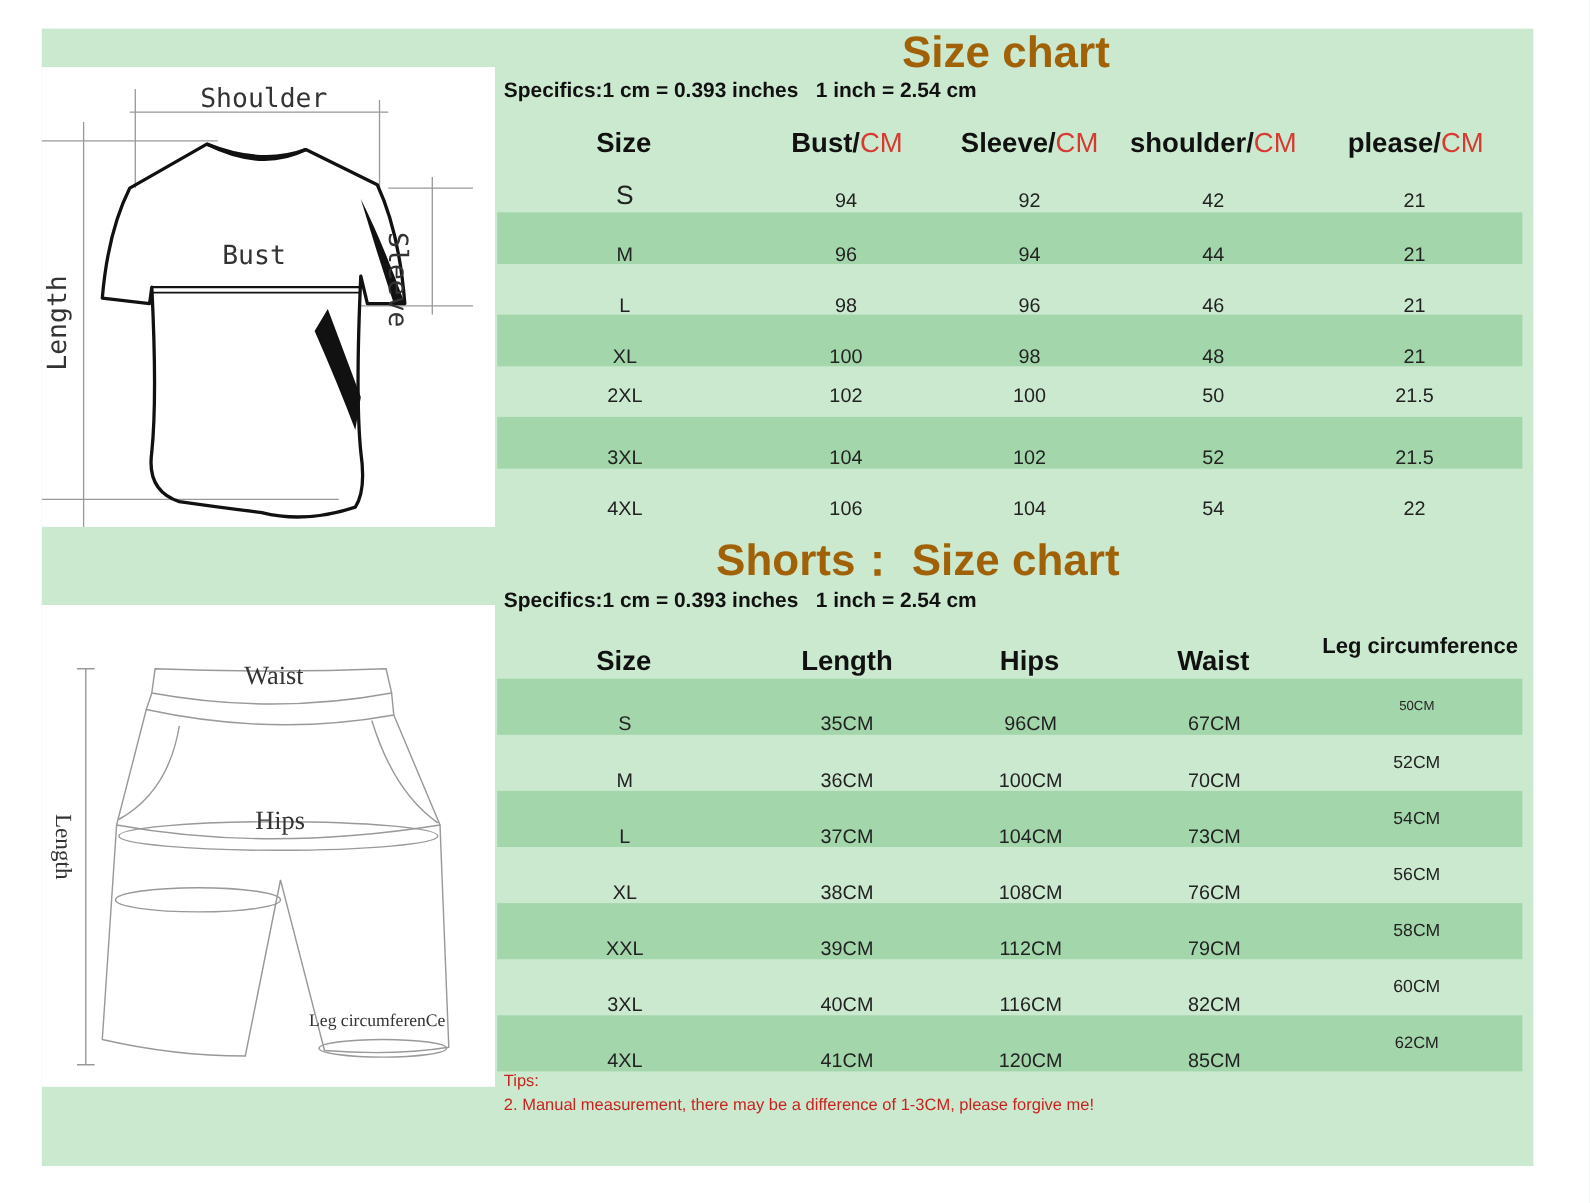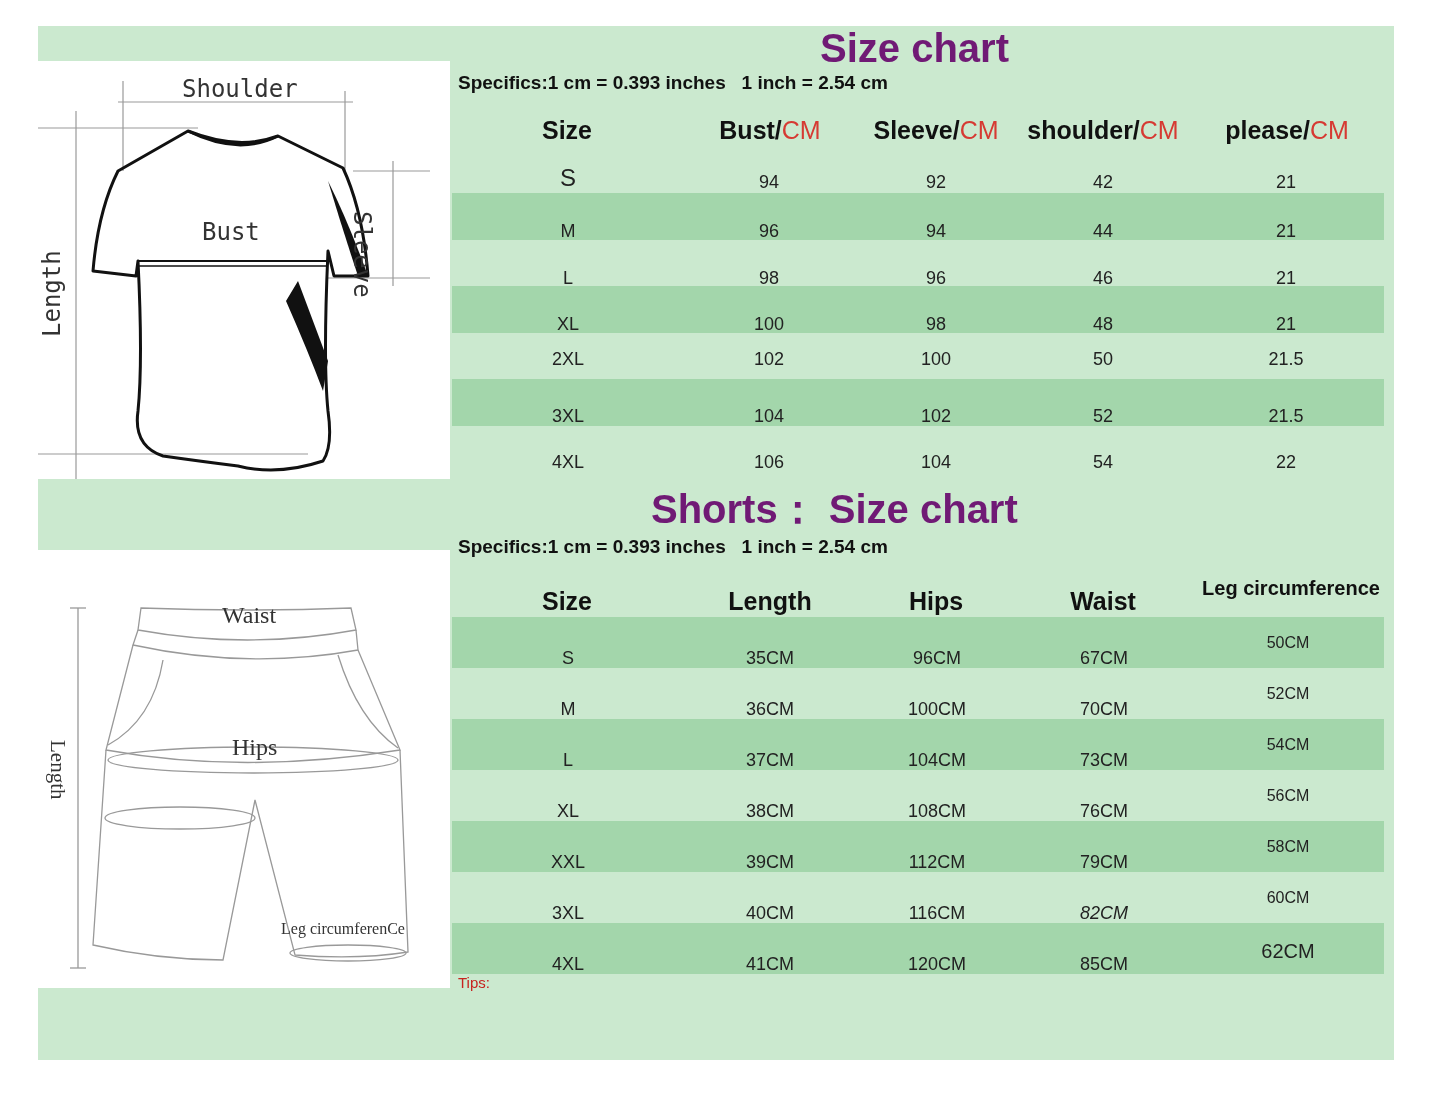--- a/index.html
+++ b/index.html
@@ -2,21 +2,21 @@
 <html><head>
 <meta charset="utf-8">
 <style>
   html,body{margin:0;padding:0;background:#ffffff;}
   body{width:1445px;height:1094px;position:relative;overflow:hidden;font-family:"Liberation Sans",sans-serif;}
   .panel{position:absolute;left:38px;top:26px;width:1356px;height:1034px;background:#cbe9cf;}
   .img-box{position:absolute;background:#ffffff;}
   .tshirt-box{left:38px;top:61px;width:412px;height:418px;}
   .shorts-box{left:38px;top:550px;width:412px;height:438px;}
   .img-box svg{position:absolute;left:0;top:0;}
-  .title{position:absolute;color:#701a75;font-weight:bold;font-size:40px;white-space:nowrap;}
+  .title{position:absolute;color:#a16207;font-weight:bold;font-size:40px;white-space:nowrap;}
   .spec{position:absolute;font-weight:bold;font-size:19px;color:#111;white-space:pre;}
   .hdr{position:absolute;font-weight:bold;font-size:25px;color:#111;white-space:nowrap;transform:translateX(-50%);}
   .hdr .unit{color:#d63a33;font-weight:normal;}
   .row{position:absolute;left:452px;width:932px;}
   .row.dark{background:#a3d6ab;}
   .cell{position:absolute;font-size:18px;color:#222;transform:translateX(-50%);white-space:nowrap;}
   .cell.big{font-size:24px;}
   .tips{position:absolute;left:458px;top:972px;width:920px;color:#c7231f;font-size:15px;line-height:21.5px;}
   .tips div{white-space:nowrap;}
   .lbl{position:absolute;font-family:"DejaVu Sans Mono",monospace;color:#333;white-space:nowrap;}
@@ -145,21 +145,21 @@
 <div class="hdr" style="left:770px;top:587px;">Length</div>
 <div class="hdr" style="left:936px;top:587px;">Hips</div>
 <div class="hdr" style="left:1103px;top:587px;">Waist</div>
 <div class="hdr" style="left:1291px;top:577px;font-size:20px;">Leg circumference</div>
 
 <div class="row dark" style="top:617px;height:51px;">
   <div class="cell" style="left:116px;top:31px;">S</div>
   <div class="cell" style="left:318px;top:31px;">35CM</div>
   <div class="cell" style="left:485px;top:31px;">96CM</div>
   <div class="cell" style="left:652px;top:31px;">67CM</div>
-  <div class="cell" style="left:836px;top:17px;font-size:16px;">50CM</div>
+  <div class="cell" style="left:836px;top:17px;font-size:12px;">50CM</div>
 </div>
 <div class="row" style="top:668px;height:51px;">
   <div class="cell" style="left:116px;top:31px;">M</div>
   <div class="cell" style="left:318px;top:31px;">36CM</div>
   <div class="cell" style="left:485px;top:31px;">100CM</div>
   <div class="cell" style="left:652px;top:31px;">70CM</div>
   <div class="cell" style="left:836px;top:17px;font-size:16px;">52CM</div>
 </div>
 <div class="row dark" style="top:719px;height:51px;">
   <div class="cell" style="left:116px;top:31px;">L</div>
@@ -179,26 +179,27 @@
   <div class="cell" style="left:116px;top:31px;">XXL</div>
   <div class="cell" style="left:318px;top:31px;">39CM</div>
   <div class="cell" style="left:485px;top:31px;">112CM</div>
   <div class="cell" style="left:652px;top:31px;">79CM</div>
   <div class="cell" style="left:836px;top:17px;font-size:16px;">58CM</div>
 </div>
 <div class="row" style="top:872px;height:51px;">
   <div class="cell" style="left:116px;top:31px;">3XL</div>
   <div class="cell" style="left:318px;top:31px;">40CM</div>
   <div class="cell" style="left:485px;top:31px;">116CM</div>
-  <div class="cell" style="left:652px;top:31px;font-style:italic;">82CM</div>
+  <div class="cell" style="left:652px;top:31px;">82CM</div>
   <div class="cell" style="left:836px;top:17px;font-size:16px;">60CM</div>
 </div>
 <div class="row dark" style="top:923px;height:51px;">
   <div class="cell" style="left:116px;top:31px;">4XL</div>
   <div class="cell" style="left:318px;top:31px;">41CM</div>
   <div class="cell" style="left:485px;top:31px;">120CM</div>
   <div class="cell" style="left:652px;top:31px;">85CM</div>
-  <div class="cell" style="left:836px;top:17px;font-size:20px;">62CM</div>
+  <div class="cell" style="left:836px;top:17px;font-size:15px;">62CM</div>
 </div>
 
 <div class="tips">
   <div>Tips:</div>
+  <div>2. Manual measurement, there may be a difference of 1-3CM, please forgive me!</div>
 </div>
 
 </body></html>

